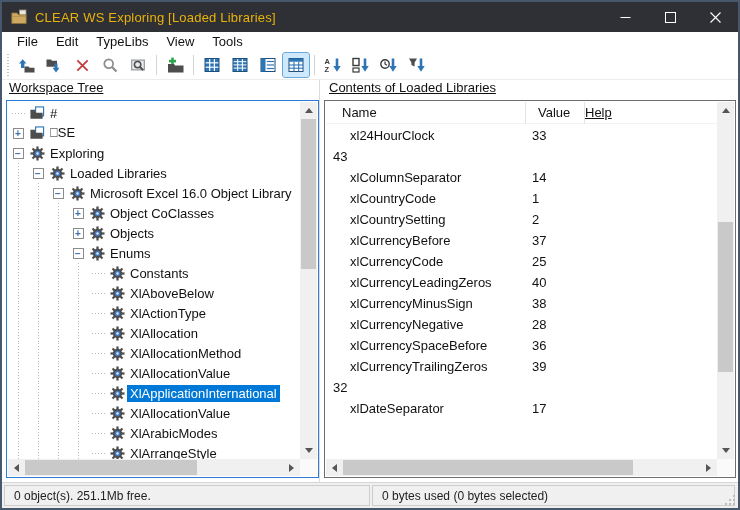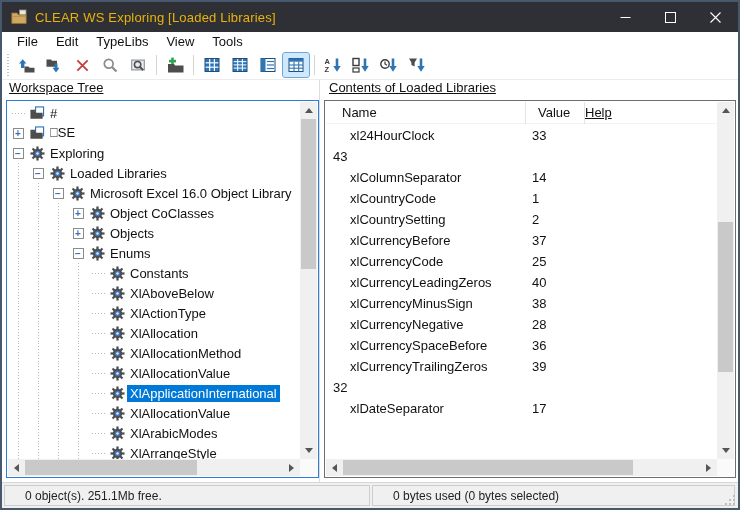--- a/index.html
+++ b/index.html
@@ -69,21 +69,21 @@
   .sb-btn.left{left:0;}.sb-btn.right{right:0;}
   .tri-up{width:0;height:0;border-left:4px solid transparent;border-right:4px solid transparent;border-bottom:5px solid #555;}
   .tri-down{width:0;height:0;border-left:4px solid transparent;border-right:4px solid transparent;border-top:5px solid #555;}
   .tri-left{width:0;height:0;border-top:4px solid transparent;border-bottom:4px solid transparent;border-right:5px solid #555;}
   .tri-right{width:0;height:0;border-top:4px solid transparent;border-bottom:4px solid transparent;border-left:5px solid #555;}
   .vthumb{position:absolute;left:1px;right:1px;background:#c9c9c9;}
   .hthumb{position:absolute;top:1px;bottom:1px;background:#c9c9c9;}
 
   
   .statusbar{position:relative;height:26px;background:#f0f0f0;border-top:1px solid #d6d6d6;font-size:12px;color:#222;}
-  .status-section{position:absolute;top:2px;bottom:2px;border:1px solid #cdcdcd;display:flex;align-items:center;padding-left:20px;background:#f0f0f0;}
+  .status-section{position:absolute;top:2px;bottom:2px;border:1px solid #cdcdcd;display:flex;align-items:center;padding-left:9px;background:#f0f0f0;}
   .status-section.s1{left:2px;width:366px;}
   .status-section.s2{left:370px;right:3px;}
   .resize-grip{position:absolute;right:3px;bottom:3px;width:12px;height:12px;}
   .resize-grip::before{content:"";position:absolute;right:0;bottom:0;width:2px;height:2px;background:#bdbdbd;
     box-shadow:-4px 0 #bdbdbd,-8px 0 #bdbdbd,0 -4px #bdbdbd,-4px -4px #bdbdbd,0 -8px #bdbdbd;}
 </style>
 </head>
 <body>
 
 <div class="window">

